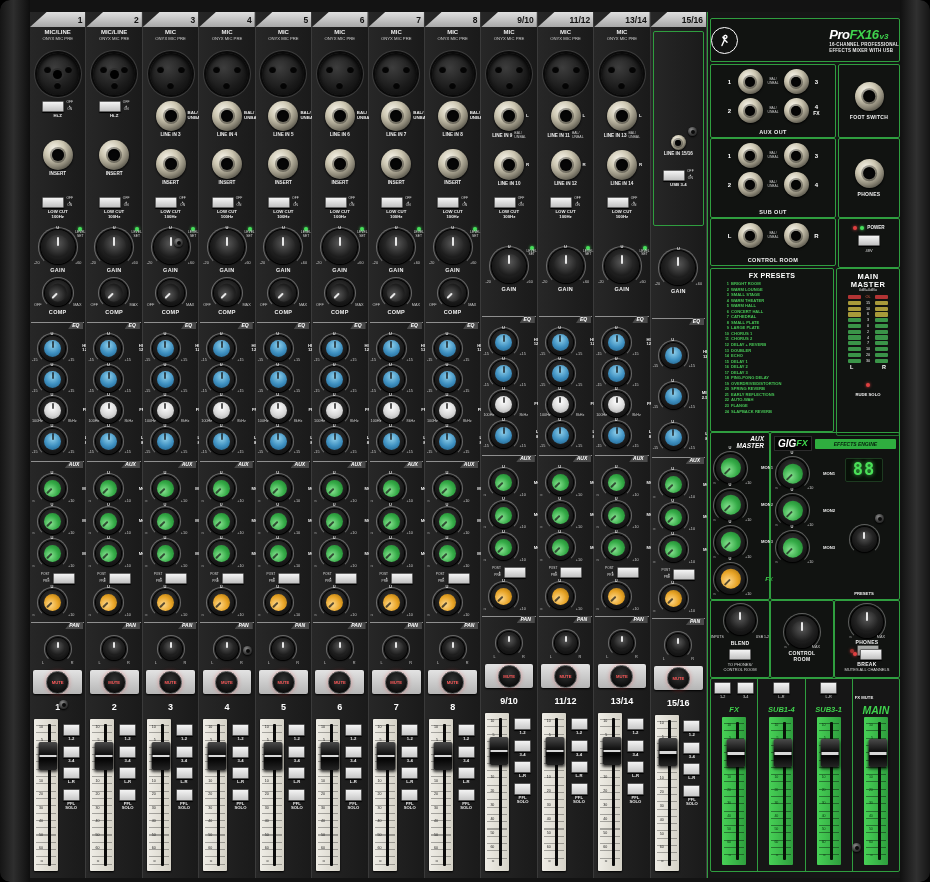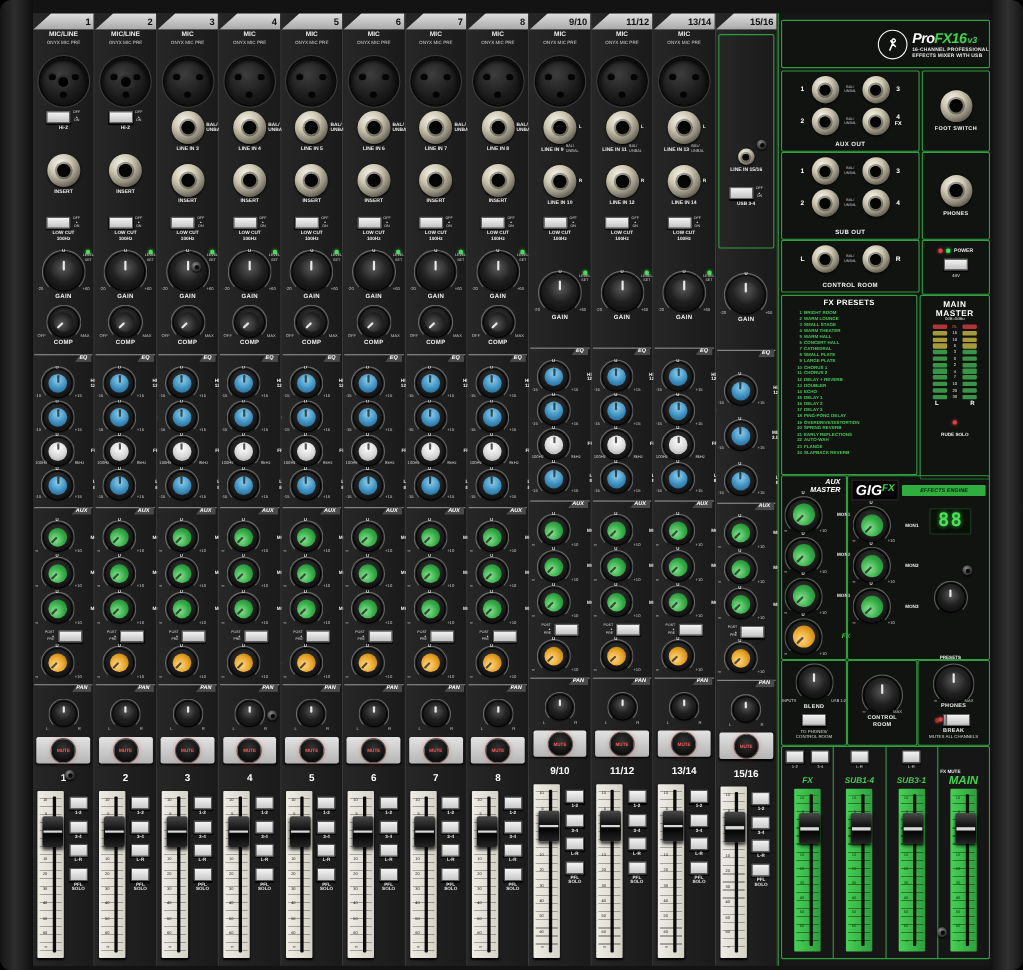--- a/index.html
+++ b/index.html
@@ -95,21 +95,21 @@
   .fcap{position:absolute;left:57%;transform:translateX(-50%);top:15%;width:19px;height:28px;background:linear-gradient(#4a4a4a,#151515 40%,#060606 62%,#242424);border-radius:2px;box-shadow:0 2px 3px rgba(0,0,0,.75);z-index:2;}
   .fcap::after{content:'';position:absolute;left:1px;right:1px;top:46%;height:2.5px;background:#d8d8d8;}
   .fbtns{flex:1;display:flex;flex-direction:column;align-items:center;padding-top:5px;}
   .fbtn{width:15px;height:10px;background:linear-gradient(#f4f4f4,#c8c8c8);border:1px solid #555;border-radius:1px;box-shadow:0 1px 1px #000;}
   .fbl{font-size:4.2px;color:#e8e8e8;text-align:center;line-height:4.6px;margin:1px 0 4px;font-weight:bold;}
   .fbl .l{display:block;}
 
   
   .gbox{position:absolute;border:1px solid #2f9e3f;border-radius:2px;background:rgba(8,12,8,.3);}
   .gtitle{position:absolute;bottom:2px;left:0;right:0;text-align:center;font-size:5.5px;font-weight:bold;color:#f0f0f0;letter-spacing:.4px;}
-  .logobox{left:2px;top:6px;width:188px;height:42px;display:flex;align-items:center;justify-content:flex-end;gap:4px;}
+  .logobox{left:2px;top:6px;width:188px;height:42px;display:flex;align-items:center;justify-content:space-between;gap:4px;}
   .mackie{width:25px;height:25px;border-radius:50%;border:1.6px solid #fff;display:flex;align-items:center;justify-content:center;flex:none;}
   .ltext{display:flex;flex-direction:column;}
   .lline1{display:flex;align-items:baseline;}
   .lpro{color:#fff;font-size:13px;font-weight:bold;font-style:italic;letter-spacing:-.5px;}
   .lfx{color:#3fd24d;font-size:13px;font-weight:bold;font-style:italic;letter-spacing:-.5px;}
   .lver{color:#3fd24d;font-size:8px;font-weight:bold;font-style:italic;margin-left:1px;}
   .ltag{font-size:4.5px;color:#e8e8e8;font-weight:bold;line-height:5.2px;letter-spacing:.2px;}
   .jgrid{display:flex;align-items:center;justify-content:center;gap:4px;margin-top:4px;}
   .jn{font-size:6px;font-weight:bold;color:#fff;width:8px;text-align:center;}
   .jnstack{display:flex;flex-direction:column;align-items:center;font-size:6px;font-weight:bold;color:#fff;width:8px;line-height:5.5px;}
@@ -153,21 +153,21 @@
   .pline{display:flex;gap:2px;align-items:baseline;line-height:5.55px;}
   .pn{font-size:3.9px;color:#46c455;width:8px;text-align:right;font-weight:bold;}
   .pname{font-size:4.1px;color:#46c455;font-weight:bold;}
   .amtitle{text-align:right;padding:3px 5px 0 0;font-size:6.5px;font-weight:bold;font-style:italic;color:#fff;line-height:6.8px;}
   .mk .krow{height:37px;justify-content:flex-start;padding-left:5px;}
   .mk .ku{left:19px;}
   .mk .kmn{left:2px;bottom:2px;}
   .mk .kmx{left:34px;right:auto;bottom:2px;}
   .gfxhdr{display:flex;align-items:center;gap:3px;padding:3px 3px 0;}
   .gfxlogo{background:#050505;border:1px solid #2c2c2c;padding:1px 3px;display:flex;}
-  .gig{color:#fff;font-size:13px;font-weight:bold;font-style:italic;}
+  .gig{color:#fff;font-size:10px;font-weight:bold;font-style:italic;}
   .gfx{color:#3fd24d;font-size:9px;font-weight:bold;font-style:italic;}
   .engine{flex:1;background:#2fae3f;color:#05220c;font-size:5px;font-weight:bold;font-style:italic;text-align:center;padding:2px 0;border-radius:1px;}
   .gfxbody{display:flex;padding:4px 2px 0;}
   .gfxleft{width:58px;}
   .gfxright{flex:1;display:flex;flex-direction:column;align-items:center;gap:37px;}
   .seg7{width:36px;height:22px;background:#081008;border:1px solid #1d3a20;color:#4ae058;font-family:"DejaVu Sans Mono",monospace;font-size:17px;font-weight:bold;text-align:center;line-height:21px;letter-spacing:1px;border-radius:2px;text-shadow:0 0 4px rgba(74,224,88,.8);margin-top:3px;}
   .plab{font-size:4.2px;color:#eee;font-weight:bold;text-align:center;margin-top:2px;}
   .pkrow{margin-top:8px;}
   .fxmuterow{display:flex;align-items:center;gap:3px;margin-top:12px;}
   .blendlbls{display:flex;justify-content:space-between;width:100%;font-size:3.5px;color:#ddd;padding:0 2px;margin-top:-2px;}

